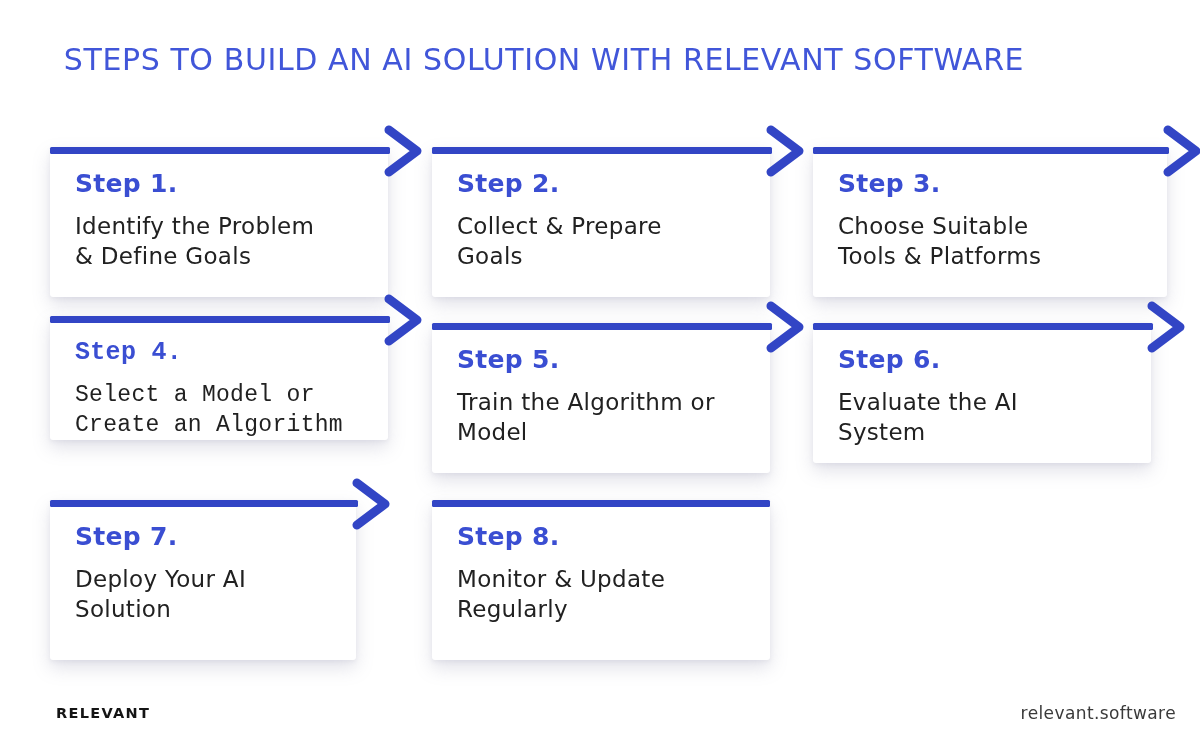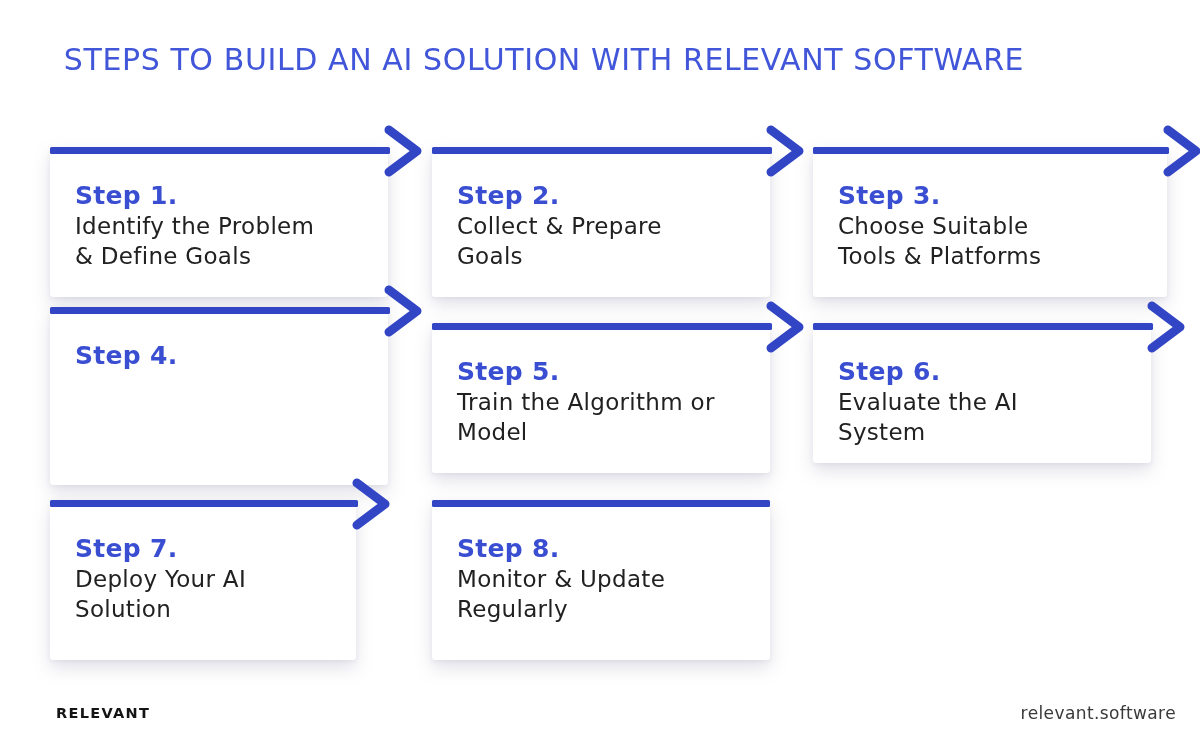--- a/index.html
+++ b/index.html
@@ -59,21 +59,20 @@
     stroke-linejoin: round;
   }
   .step-label {
     position: absolute;
     left: 25px;
     top: 22px;
     font-size: 25px;
     font-weight: bold;
     letter-spacing: 0.3px;
     color: var(--step-blue, #3a4ed2);
-    margin-top: 12px;
   }
   .step-desc {
     position: absolute;
     left: 25px;
     top: 64px;
     font-size: 23px;
     font-weight: normal;
     line-height: 30px;
     letter-spacing: 0.3px;
     color: var(--text-dark, #212121);
@@ -128,26 +127,30 @@
         <div class="bar"></div>
         <svg class="chev" viewBox="0 0 40 52">
           <polyline points="5,5 33,26 5,47"></polyline>
         </svg>
         <div class="step-label">Step 3.</div>
         <div class="step-desc">
           <div>Choose Suitable</div>
           <div>Tools &amp; Platforms</div>
         </div>
       </section>
-      <section class="card has-arrow" style="left: 50px; top: 307px; width: 338px; height: 178px;">
+      <section class="card has-arrow" style="left: 50px; top: 316px; width: 338px; height: 124px; font-family: Liberation Mono, monospace;">
         <div class="bar"></div>
         <svg class="chev" viewBox="0 0 40 52">
           <polyline points="5,5 33,26 5,47"></polyline>
         </svg>
         <div class="step-label">Step 4.</div>
+        <div class="step-desc">
+          <div>Select a Model or</div>
+          <div>Create an Algorithm</div>
+        </div>
       </section>
       <section class="card has-arrow" style="left: 432px; top: 323px; width: 338px; height: 150px;">
         <div class="bar"></div>
         <svg class="chev" viewBox="0 0 40 52">
           <polyline points="5,5 33,26 5,47"></polyline>
         </svg>
         <div class="step-label">Step 5.</div>
         <div class="step-desc">
           <div>Train the Algorithm or</div>
           <div>Model</div>

